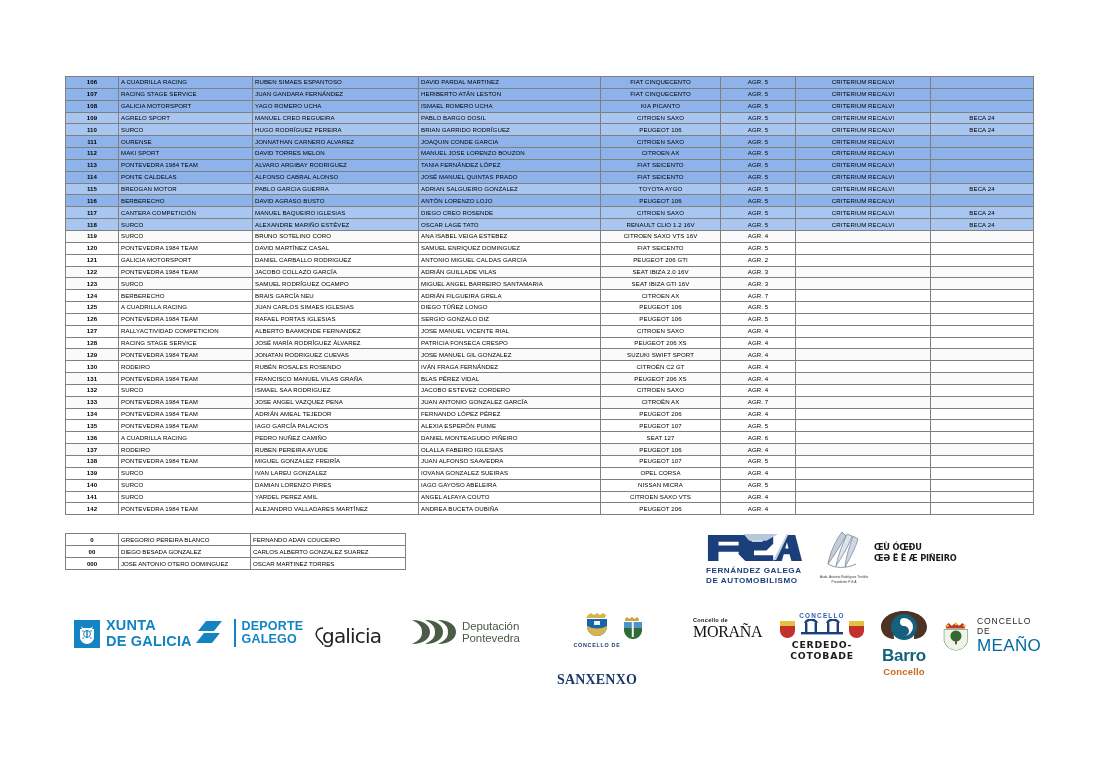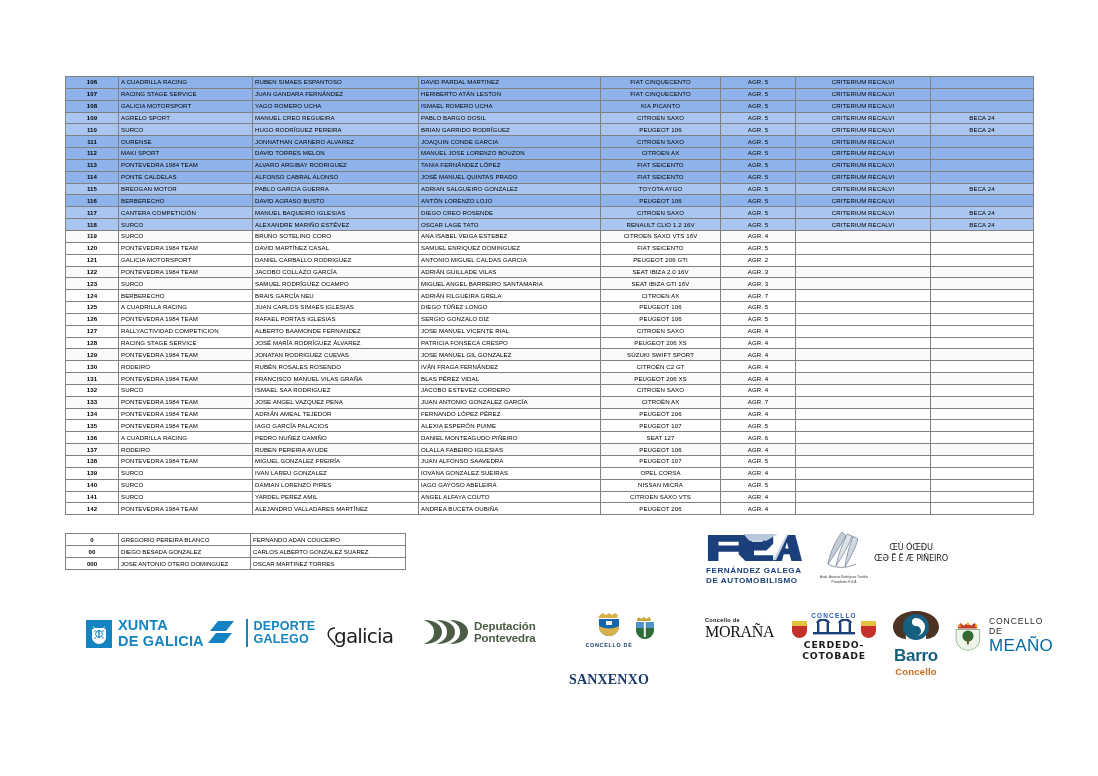--- a/index.html
+++ b/index.html
@@ -81,46 +81,45 @@
   }
   .sign-block { position: absolute; left: 812px; top: 530px; width: 64px; text-align:center; }
   .sign-caption {
     font-size: 3.3px; color: #3a3a3a; line-height: 4.4px; margin-top: 1px;
     white-space: nowrap;
   }
   .garble-block { position: absolute; left: 874px; top: 542px; }
   .garble-line {
     font-family: "DejaVu Sans", sans-serif;
     font-size: 8.2px;
-    font-weight: normal;
+    font-weight: bold;
     color: #1a1a1a;
     line-height: 11px;
     letter-spacing: -0.2px;
     white-space: nowrap;
-    text-align: center;
   }
 
   
-  .sponsors { position: absolute; left: 12px; top: 604px; width: 894px; height: 72px; }
+  .sponsors { position: absolute; left: 0; top: 604px; width: 894px; height: 72px; }
   .sp { position: absolute; display: flex; align-items: center; }
 
   .xunta-shield {
     width: 26px; height: 28px; background: #1483c2;
     display: flex; align-items: center; justify-content: center;
   }
   .xunta-words { margin-left: 6px; color: #1483c2; font-weight: bold;
                  font-size: 14.5px; line-height: 15.5px; letter-spacing: 0.2px; }
   .dep-div { width: 1.5px; height: 28px; background: #1483c2; margin: 0 6px; }
   .dep-words { color: #1483c2; font-weight: bold; font-size: 12.5px;
                line-height: 13.5px; letter-spacing: 0.2px; }
 
   .galicia-word { font-size: 20px; color: #20201e; letter-spacing: -0.8px;
                   font-family: "DejaVu Sans", sans-serif; }
   .dip-words { color: #4a5b46; font-size: 11.5px; line-height: 12.5px;
-               font-weight: bold; margin-left: 6px; letter-spacing: -0.1px; }
+               font-weight: normal; margin-left: 6px; letter-spacing: -0.1px; }
 
   .conc-small { font-size: 5.4px; color: #1b3a6b; letter-spacing: 0.7px;
                 text-align:center; font-weight: bold; }
   .sanx-word { font-size: 14px; color: #1b3a6b; font-weight: bold;
                letter-spacing: 0.2px; font-family: "Liberation Serif", serif; margin-top: 24px; }
   .mor-small { font-size: 5.6px; color: #151515; letter-spacing: 0.3px; font-weight: bold; }
   .mor-word { font-size: 16px; color: #111; font-family: "Liberation Serif", serif;
               letter-spacing: -0.3px; }
   .cerd-small { font-size: 6.4px; color: #2a5ea8; letter-spacing: 1.2px; font-weight: bold; }
   .cerd-word { font-size: 9.3px; color: #1a1a1a; font-weight: bold; letter-spacing: 0.8px;

